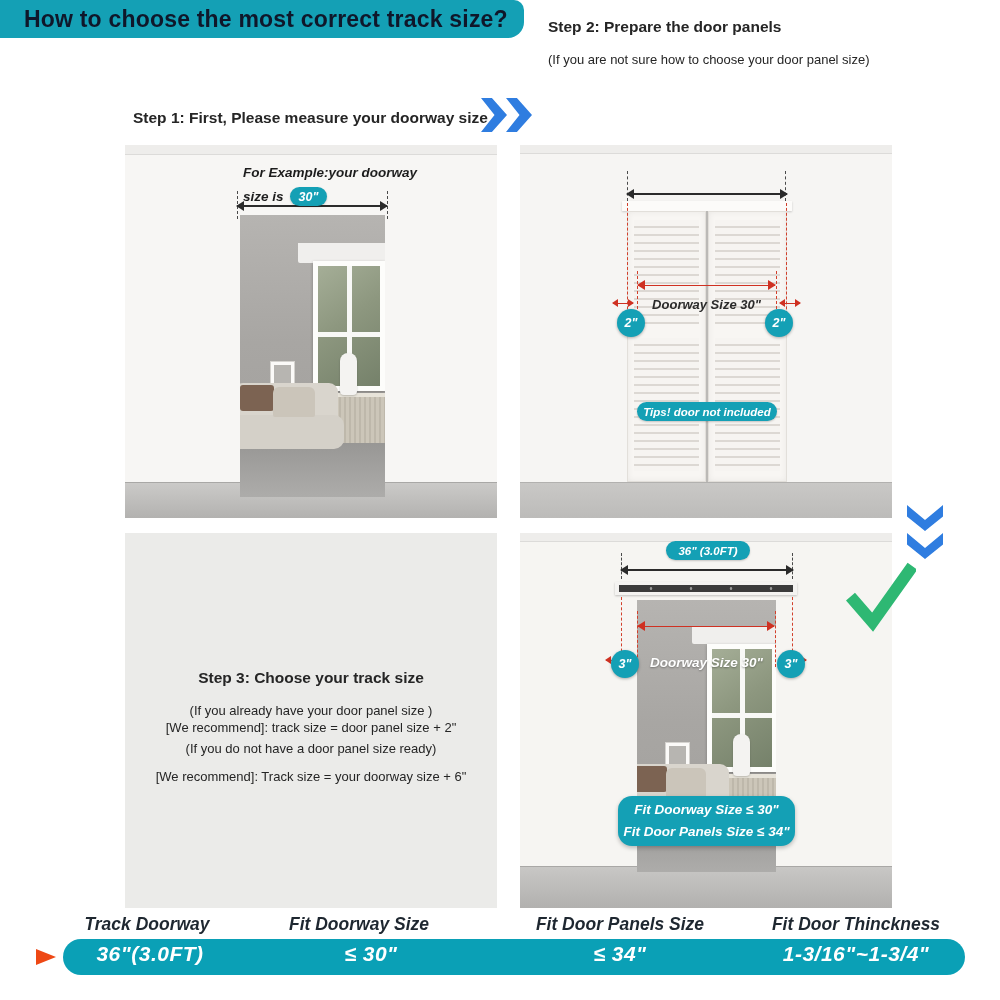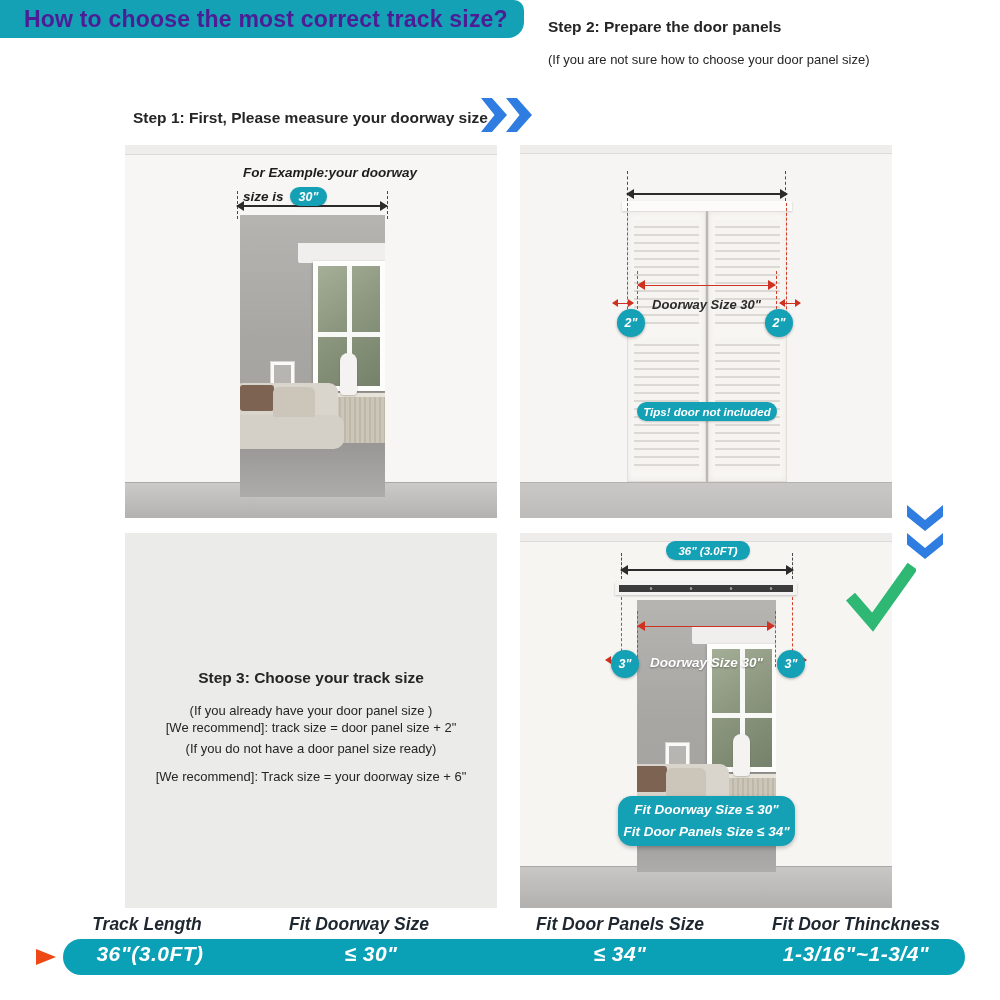--- a/index.html
+++ b/index.html
@@ -10,21 +10,21 @@
     --ink:#252525;
   }
   html,body{margin:0;padding:0;background:#fff;}
   .page{position:relative;width:1000px;height:1000px;background:#fff;overflow:hidden;
         font-family:"Liberation Sans", sans-serif;color:var(--ink);}
   .abs{position:absolute;}
 
   
   .banner{left:0;top:0;width:524px;height:38px;background:var(--teal);
           border-radius:0 10px 16px 0;display:flex;align-items:center;padding-left:24px;box-sizing:border-box;}
-  .banner span{color:#4c1d95;font-weight:bold;font-size:23px;letter-spacing:.2px;}
+  .banner span{color:#0f172a;font-weight:bold;font-size:23px;letter-spacing:.2px;}
 
   
   .step2-title{left:548px;top:18px;font-size:15.5px;font-weight:bold;}
   .step2-note{left:548px;top:52px;font-size:13px;}
   .step2-reco{left:548px;top:86px;width:438px;font-size:13px;line-height:17.5px;}
   .step1-title{left:133px;top:109px;font-size:15.5px;font-weight:bold;}
 
   .chev-r{width:26px;height:34px;background:var(--blue);
           clip-path:polygon(0 0,42% 0,100% 50%,42% 100%,0 100%,52% 50%);}
   .chev-d{width:36px;height:26px;background:var(--blue);
@@ -260,21 +260,21 @@
       <div>Fit Door Panels Size ≤ 34"</div>
     </div>
   </div>
 
   <div class="abs check-icon" style="left:846px;top:560px;">
     <svg width="70" height="74" viewBox="0 0 100 100">
       <path d="M12 56 L38 86 L90 13" stroke="#2eb873" stroke-width="17" fill="none" stroke-linecap="square"></path>
     </svg>
   </div>
 
-  <div class="abs th" style="left:47px;">Track Length</div>
+  <div class="abs th" style="left:47px;">Track Doorway</div>
   <div class="abs th" style="left:259px;">Fit Doorway Size</div>
   <div class="abs th" style="left:520px;">Fit Door Panels Size</div>
   <div class="abs th" style="left:756px;">Fit Door Thinckness</div>
 
   <div class="abs pointer"></div>
   <div class="abs tbar"></div>
 
   <div class="abs tv" style="left:40px;">36"(3.0FT)</div>
   <div class="abs tv" style="left:261px;">≤  30"</div>
   <div class="abs tv" style="left:510px;">≤  34"</div>

